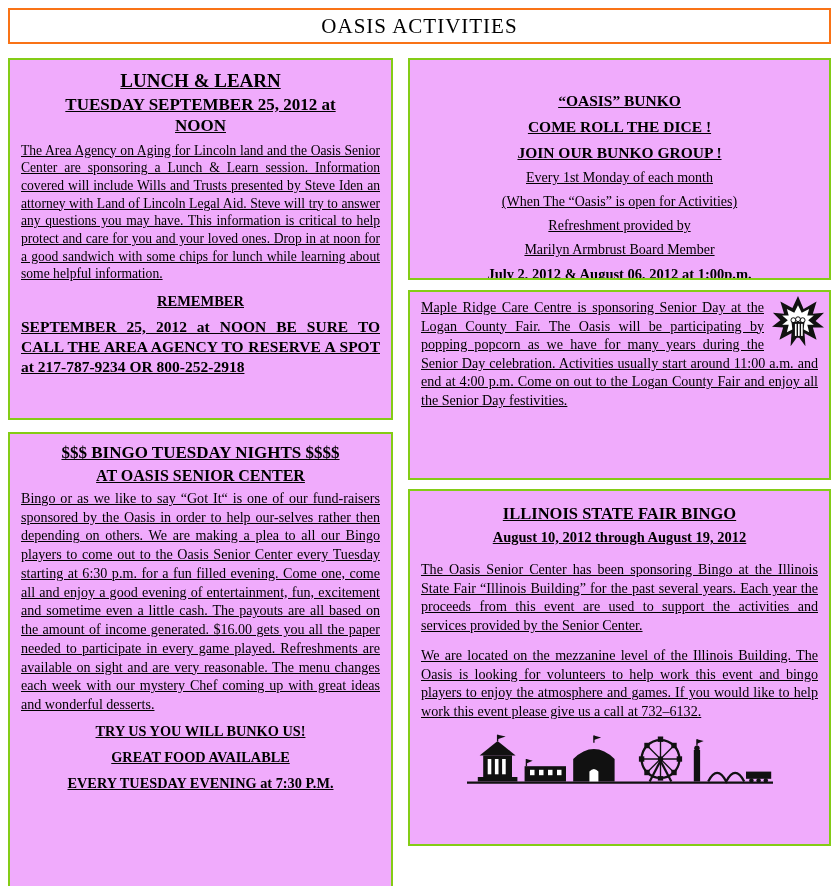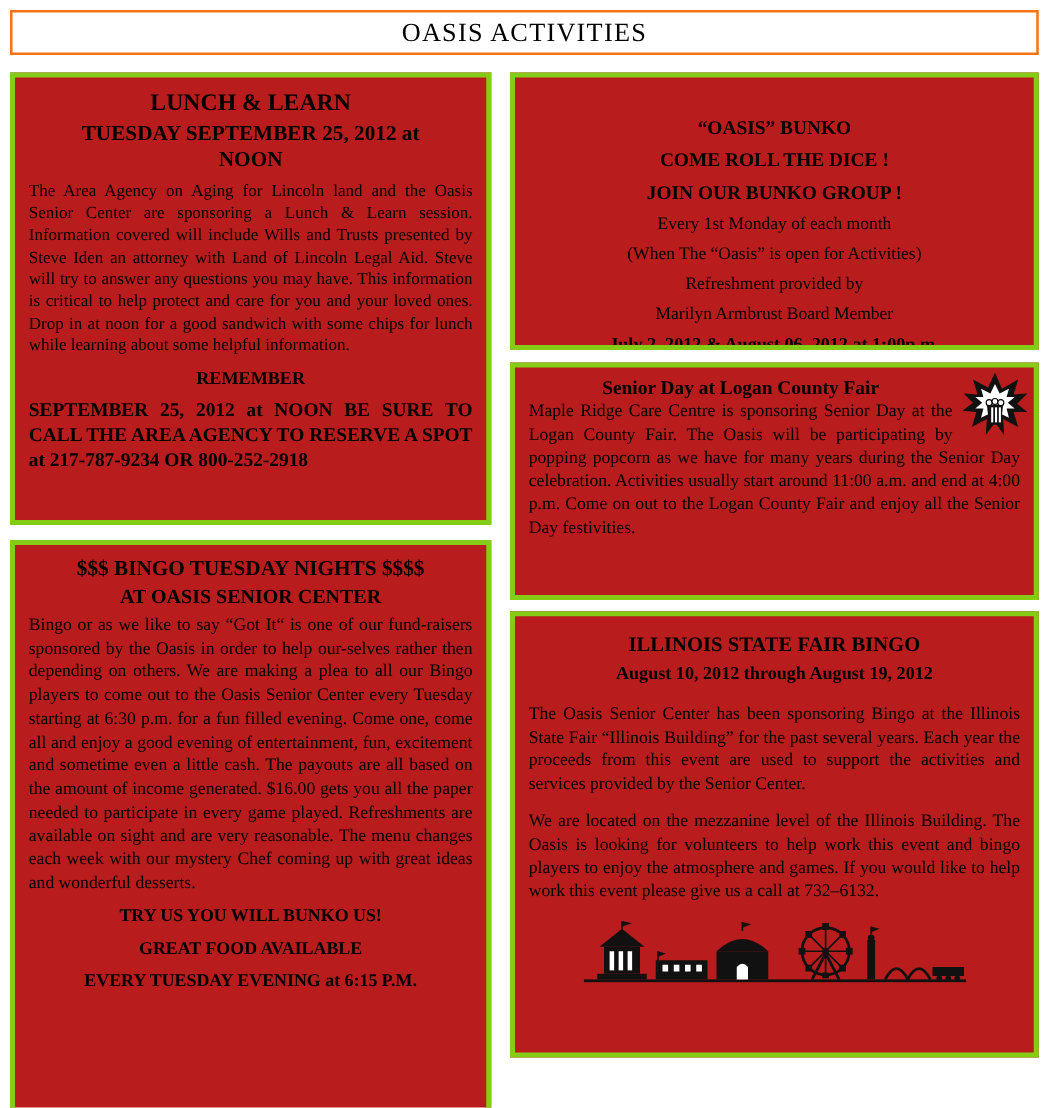--- a/index.html
+++ b/index.html
@@ -7,21 +7,21 @@
   body { width:839px; height:886px; font-family:"Liberation Serif", serif; color:#000; }
   .page { width:839px; height:886px; padding:8px 8px 0 8px; overflow:hidden; position:relative; }
 
   .header-box { border:2px solid #f97316; height:36px; display:flex; align-items:center; justify-content:center; margin-bottom:14px; }
   .page-title { font-size:21px; font-weight:normal; letter-spacing:1px; }
 
   .columns { display:flex; gap:15px; align-items:flex-start; }
   .col-left { flex:0 0 385px; width:385px; }
   .col-right { flex:1; }
 
-  .box { border:4px solid #84cc16; background:#b91c1c; padding:6px 11px; overflow:hidden; }
+  .box { border:2px solid #84cc16; background:#f0abfc; padding:6px 11px; overflow:hidden;text-decoration:underline; }
 
   
   .box-lunch { height:362px; }
   .h-lg { font-size:19px; font-weight:bold; text-align:center; margin:4px 0 2px; }
   .h-sub { font-size:17px; font-weight:bold; text-align:center; max-width:300px; margin:2px auto 4px; line-height:1.25; }
   .body-text { font-size:13.6px; line-height:1.3; text-align:justify; margin-top:5px; }
   .remember { text-align:center; font-weight:bold; font-size:14.5px; margin:10px 0 7px; }
   .cta { font-weight:bold; font-size:15.5px; line-height:1.3; text-align:justify; }
 
   
@@ -163,21 +163,21 @@
         <div class="remember">REMEMBER</div>
         <p class="cta">SEPTEMBER 25, 2012 at NOON BE SURE TO CALL THE AREA AGENCY TO RESERVE A SPOT at 217-787-9234 OR 800-252-2918</p>
       </section>
 
       <section class="box box-bingo">
         <div class="bingo-title">$$$ BINGO TUESDAY NIGHTS $$$$</div>
         <div class="bingo-sub">AT OASIS SENIOR CENTER</div>
         <p class="bingo-body">Bingo or as we like to say “Got It“ is one of our fund-raisers sponsored by the Oasis in order to help our-selves rather then depending on others. We are making a plea to all our Bingo players to come out to the Oasis Senior Center every Tuesday starting at 6:30 p.m. for a fun filled evening. Come one, come all and enjoy a good evening of entertainment, fun, excitement and sometime even a little cash. The payouts are all based on the amount of income generated. $16.00 gets you all the paper needed to participate in every game played. Refreshments are available on sight and are very reasonable. The menu changes each week with our mystery Chef coming up with great ideas and wonderful desserts.</p>
         <div class="b-footer">TRY US YOU WILL BUNKO US!</div>
         <div class="b-footer">GREAT FOOD AVAILABLE</div>
-        <div class="b-footer">EVERY TUESDAY EVENING at 6:15 P.M.</div>
+        <div class="b-footer">EVERY TUESDAY EVENING at 7:30 P.M.</div>
       </section>
 
     </div>
 
     <div class="col-right">
 
       <section class="box box-bunko">
         <div class="bunko-line bold">“OASIS” BUNKO</div>
         <div class="bunko-line bold">COME ROLL THE DICE !</div>
         <div class="bunko-line bold">JOIN OUR BUNKO GROUP !</div>
@@ -187,21 +187,20 @@
         <div class="bunko-line">Marilyn Armbrust Board Member</div>
         <div class="bunko-line bold-sm">July 2, 2012 &amp; August 06, 2012 at 1:00p.m.</div>
       </section>
 
       <section class="box box-senior">
         <span class="popcorn-wrap">
           <svg class="popcorn" width="52" height="52" viewBox="0 0 56 56">
               <use href="#popcorn-burst" xlink:href="#popcorn-burst"></use>
             </svg>
         </span>
-        <div class="sd-title">Senior Day at Logan County Fair</div>
         <p class="sd-body">Maple Ridge Care Centre is sponsoring Senior Day at the Logan County Fair. The Oasis will be participating by popping popcorn as we have for many years during the Senior Day celebration. Activities usually start around 11:00 a.m. and end at 4:00 p.m. Come on out to the Logan County Fair and enjoy all the Senior Day festivities.</p>
       </section>
 
       <section class="box box-fair">
         <div class="sf-title">ILLINOIS STATE FAIR BINGO</div>
         <div class="sf-date">August 10, 2012 through August 19, 2012</div>
         <p class="sf-body">The Oasis Senior Center has been sponsoring Bingo at the Illinois State Fair “Illinois Building” for the past several years. Each year the proceeds from this event are used to support the activities and services provided by the Senior Center.</p>
         <p class="sf-body">We are located on the mezzanine level of the Illinois Building. The Oasis is looking for volunteers to help work this event and bingo players to enjoy the atmosphere and games. If you would like to help work this event please give us a call at 732–6132.</p>
         <div class="skyline-wrap">
           <svg class="skyline" viewBox="0 0 340 60">

